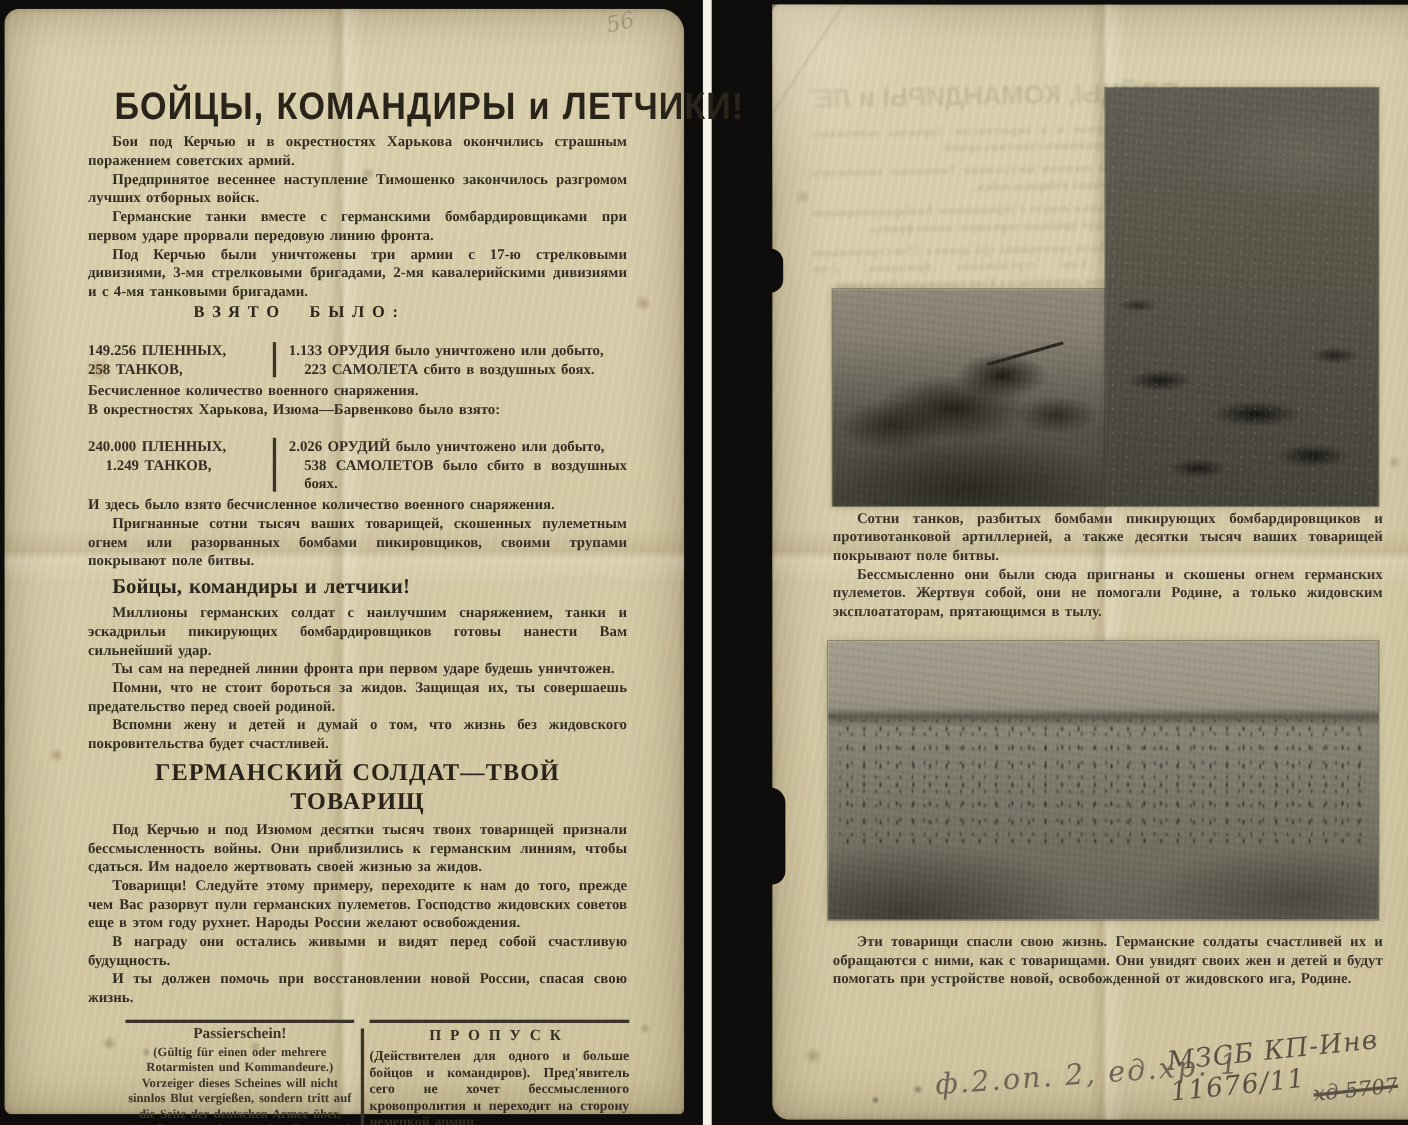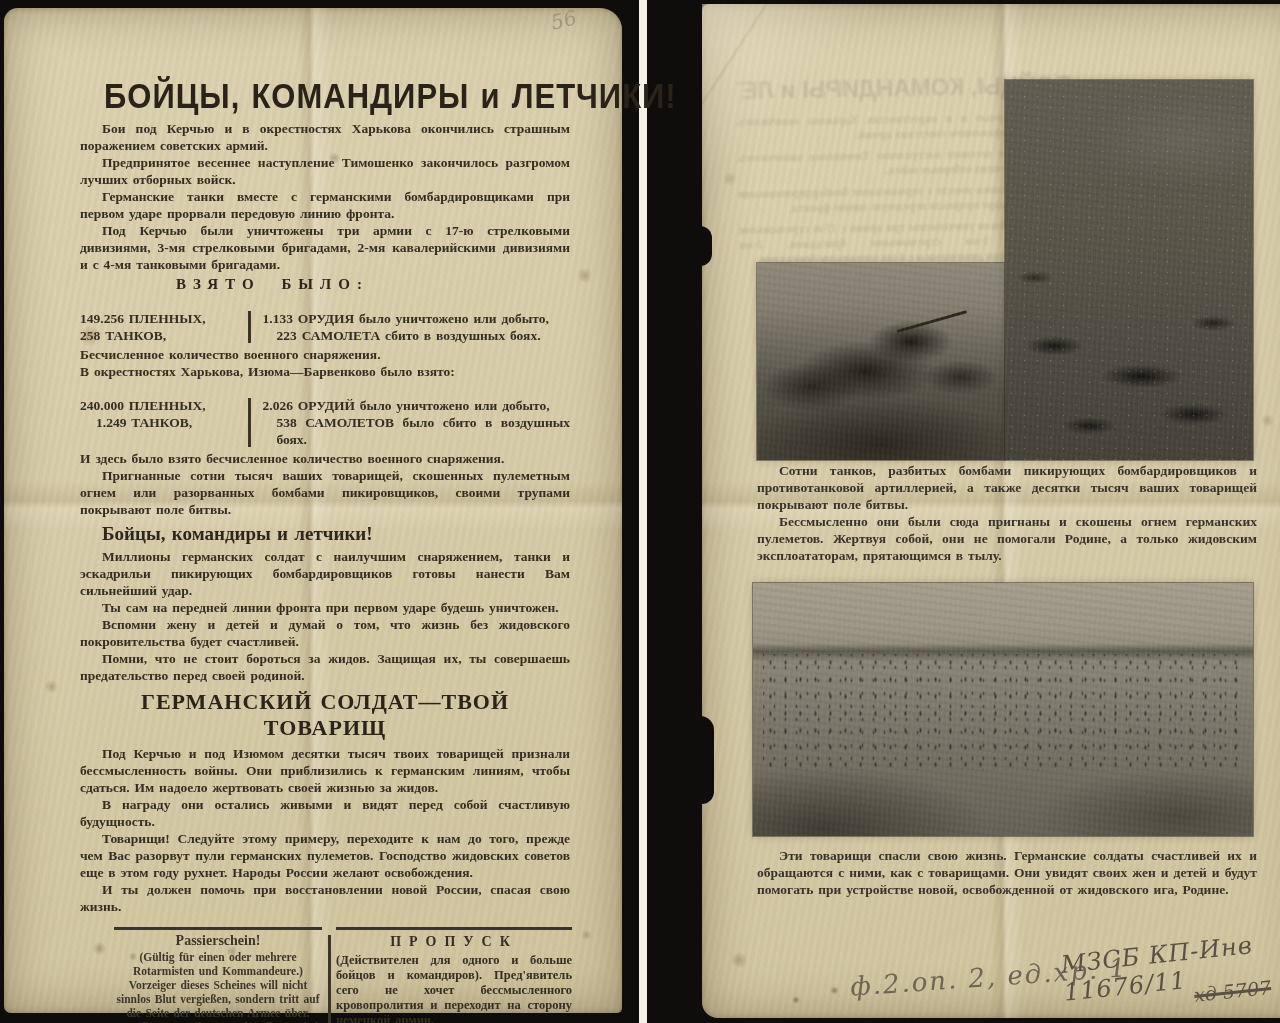--- a/index.html
+++ b/index.html
@@ -162,28 +162,28 @@
         </div>
       </div>
 
       <p class="para noindent">И здесь было взято бесчисленное количество военного снаряжения.</p>
       <p class="para">Пригнанные сотни тысяч ваших товарищей, скошенных пулеметным огнем или разорванных бомбами пикировщиков, своими трупами покрывают поле битвы.</p>
 
       <div class="subheading">Бойцы, командиры и летчики!</div>
 
       <p class="para">Миллионы германских солдат с наилучшим снаряжением, танки и эскадрильи пикирующих бомбардировщиков готовы нанести Вам сильнейший удар.</p>
       <p class="para">Ты сам на передней линии фронта при первом ударе будешь уничтожен.</p>
+      <p class="para">Помни, что не стоит бороться за жидов. Защищая их, ты совершаешь предательство перед своей родиной.</p>
       <p class="para">Вспомни жену и детей и думай о том, что жизнь без жидовского покровительства будет счастливей.</p>
-      <p class="para">Помни, что не стоит бороться за жидов. Защищая их, ты совершаешь предательство перед своей родиной.</p>
 
       <div class="heading2">ГЕРМАНСКИЙ СОЛДАТ—ТВОЙ ТОВАРИЩ</div>
 
       <p class="para">Под Керчью и под Изюмом десятки тысяч твоих товарищей признали бессмысленность войны. Они приблизились к германским линиям, чтобы сдаться. Им надоело жертвовать своей жизнью за жидов.</p>
+      <p class="para">Товарищи! Следуйте этому примеру, переходите к нам до того, прежде чем Вас разорвут пули германских пулеметов. Господство жидовских советов еще в этом году рухнет. Народы России желают освобождения.</p>
       <p class="para">В награду они остались живыми и видят перед собой счастливую будущность.</p>
-      <p class="para">Товарищи! Следуйте этому примеру, переходите к нам до того, прежде чем Вас разорвут пули германских пулеметов. Господство жидовских советов еще в этом году рухнет. Народы России желают освобождения.</p>
       <p class="para">И ты должен помочь при восстановлении новой России, спасая свою жизнь.</p>
 
       <div class="pass">
         <div class="pass-de">
           <div class="pd-title">Passierschein!</div>
           <div>(Gültig für einen oder mehrere Rotarmisten und Kommandeure.)</div>
           <div>Vorzeiger dieses Scheines will nicht sinnlos Blut vergießen, sondern tritt auf die Seite der deutschen Armee über. Verpflegung und gute Behandlung wird ihm zugesichert.</div>
         </div>
         <div class="pass-gap">
           <div class="vline"></div>

